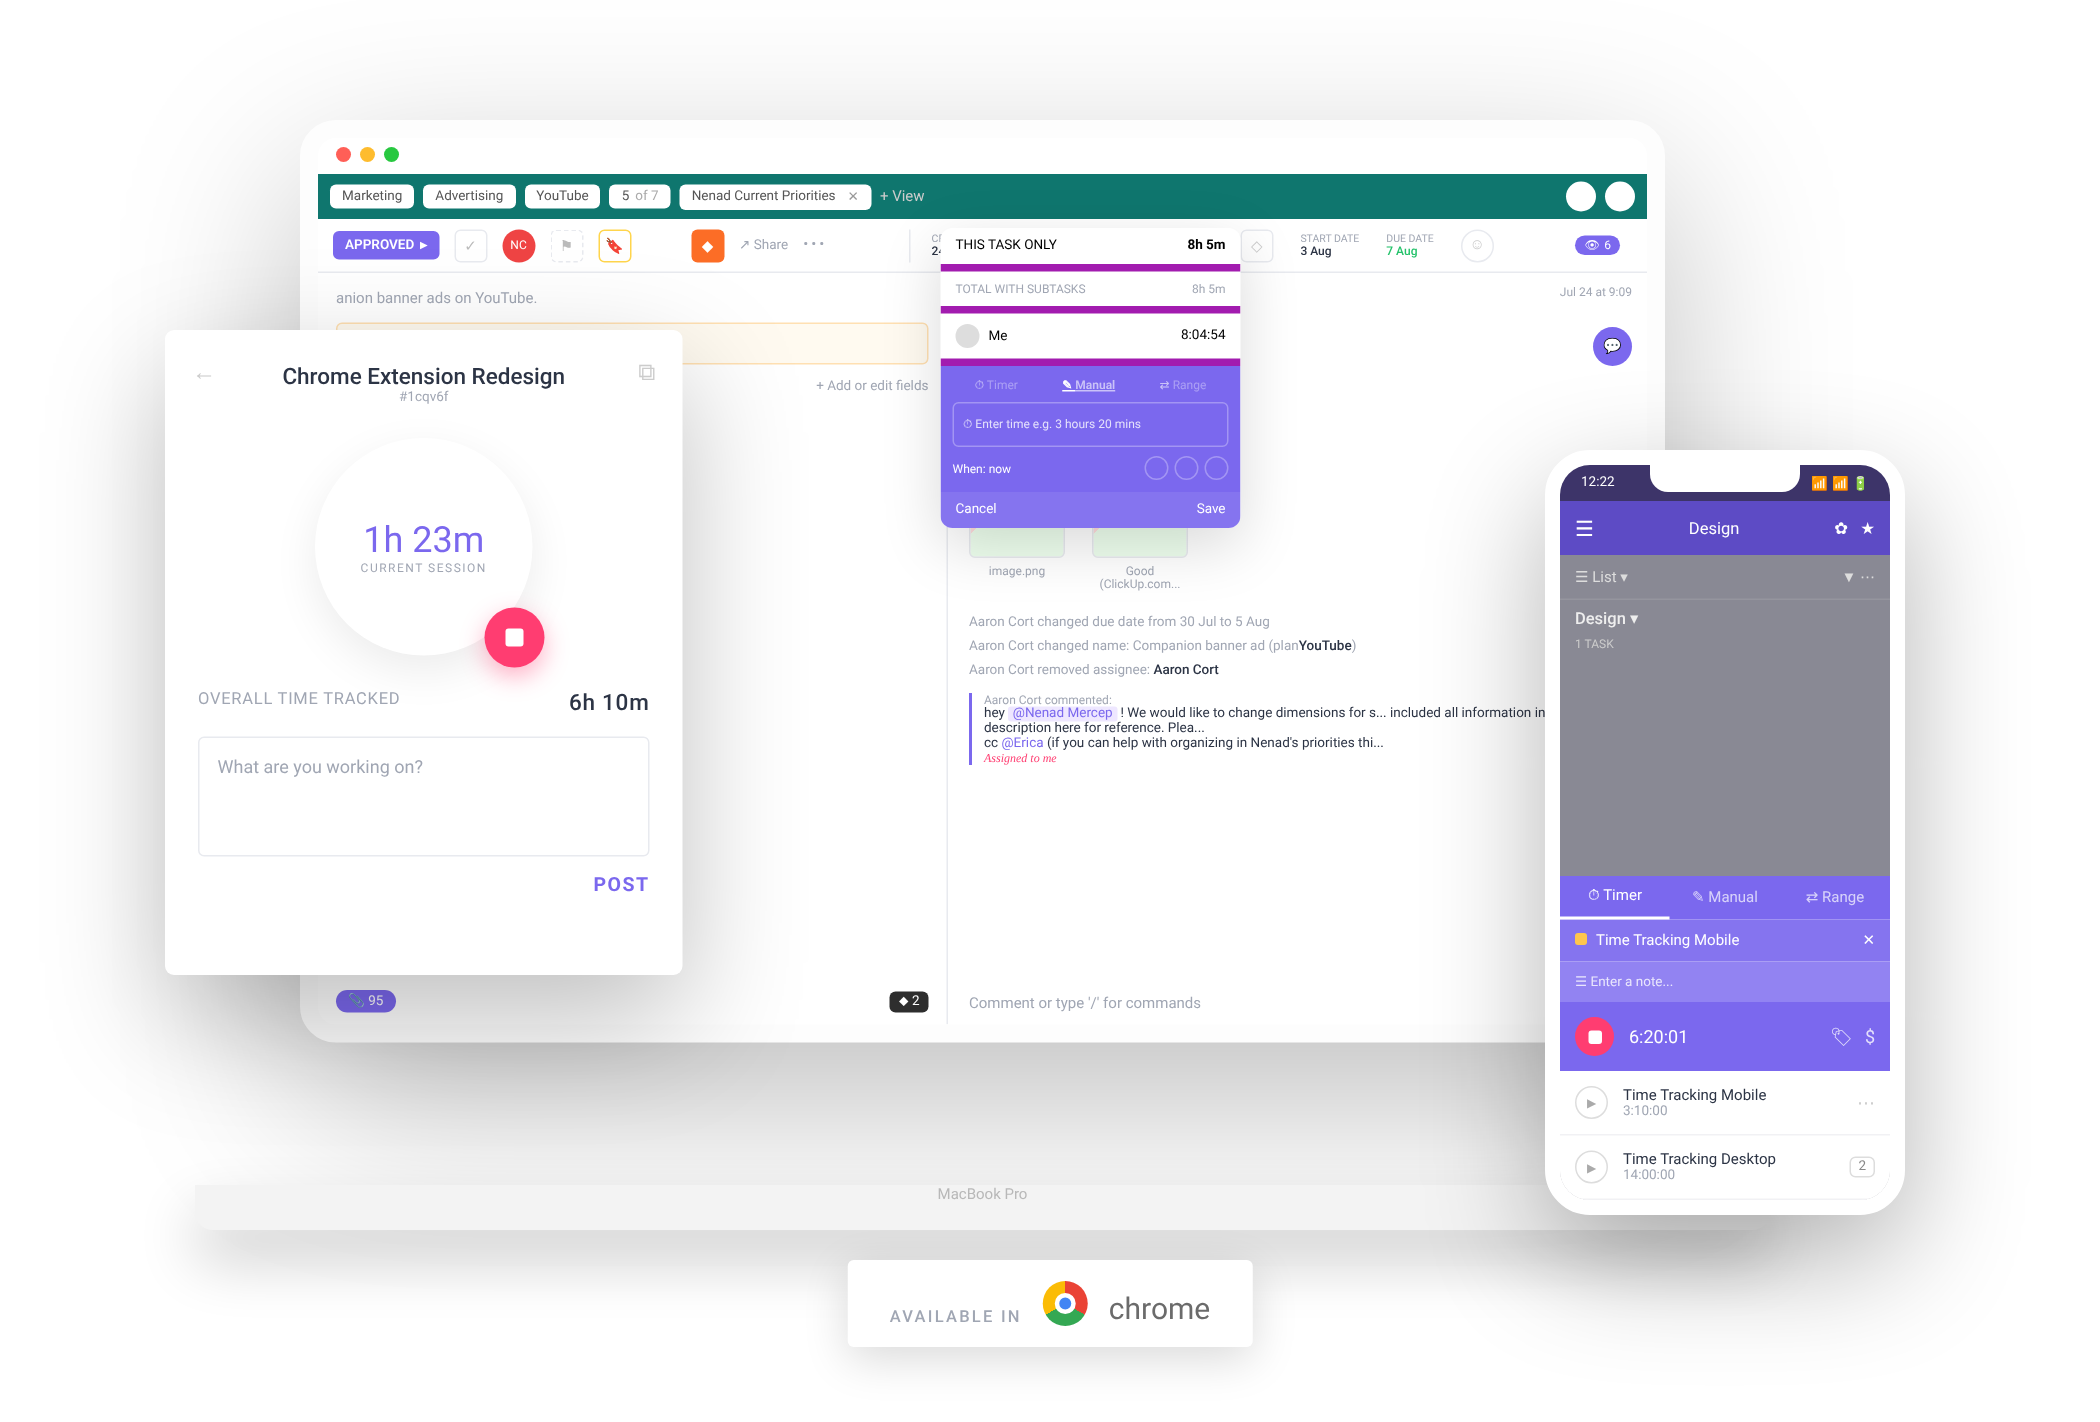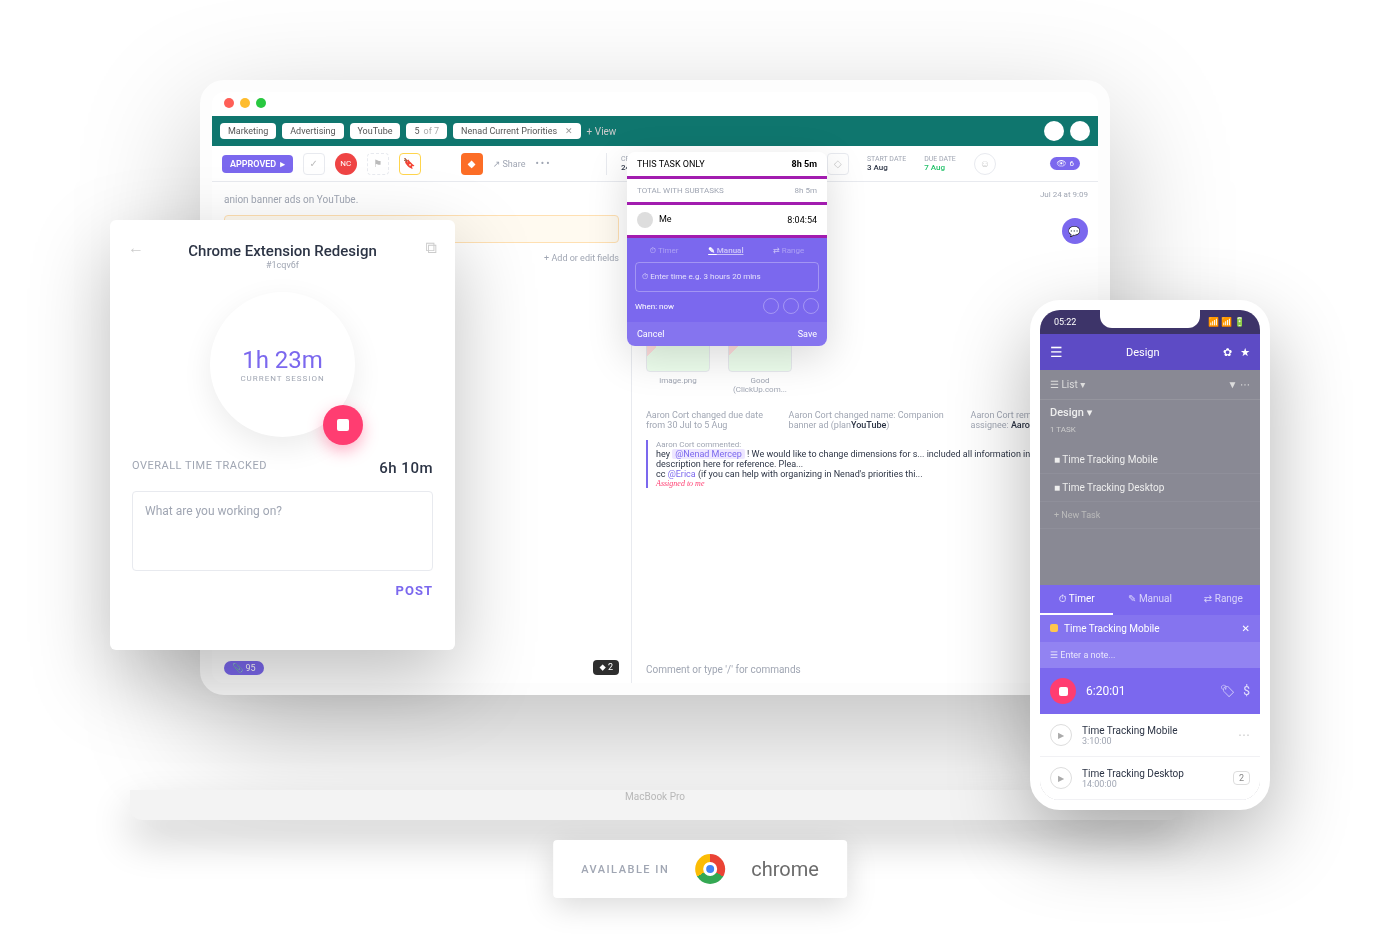--- a/index.html
+++ b/index.html
@@ -67,32 +67,32 @@
 .pill-left{background:var(--purple);color:#fff;border-radius:10px;padding:2px 8px;font-size:9px;position:absolute;bottom:8px;left:12px;}
 .pill-right{background:#2e2e2e;color:#fff;border-radius:4px;padding:2px 6px;font-size:9px;position:absolute;bottom:8px;right:12px;}
 
 
 .timestamp-right{position:absolute;top:8px;right:10px;color:var(--muted);font-size:8px;}
 .chat-bubble{position:absolute;top:36px;right:10px;width:26px;height:26px;border-radius:50%;background:var(--purple);color:#fff;display:flex;align-items:center;justify-content:center;}
 .attachments{display:flex;gap:18px;margin-top:130px;}
 .attach{width:64px;}
 .attach .thumb{height:50px;border:1px solid var(--border);border-radius:4px;background:linear-gradient(135deg,#fdd 30%,#efe 30%);}
 .attach .cap{font-size:8px;text-align:center;color:var(--muted);margin-top:4px;}
-.log{margin-top:16px;display:flex;gap:6px;font-size:9px;color:var(--muted);}
+.log{margin-top:16px;display:flex;flex-direction:column;gap:6px;font-size:9px;color:var(--muted);}
 .log b{color:var(--text);font-weight:500;}
 .comment{border-left:2px solid var(--purple);padding-left:8px;margin-top:10px;font-size:9px;color:var(--text);}
 .comment .who{font-size:8px;color:var(--muted);}
 .comment .mention{background:#eee7ff;color:var(--purple);padding:0 3px;border-radius:2px;}
 .comment .cc{color:var(--purple);}
 .comment .assign{color:var(--pink);font-style:italic;font-size:8px;font-family:Liberation Serif, serif;}
 .comment-input{position:absolute;bottom:8px;left:14px;right:14px;color:var(--muted);font-size:10px;}
 
 
 .timepop{position:absolute;top:60px;left:415px;width:200px;background:#fff;border-radius:8px;box-shadow:0 12px 40px rgba(0,0,0,.15);font-size:9px;z-index:5;overflow:hidden;}
-.timepop .row{display:flex;justify-content:space-between;padding:7px 10px;border-bottom:3px solid #a21caf;}
+.timepop .row{display:flex;justify-content:space-between;padding:7px 10px;border-bottom:5px solid #a21caf;}
 .timepop .row.muted{color:var(--muted);font-size:8px;}
 .timepop .row.me{align-items:center;}
 .timepop .av{width:16px;height:16px;border-radius:50%;background:#ddd;display:inline-block;margin-right:6px;vertical-align:middle;}
 .timepop .purple-block{background:var(--purple);color:#fff;padding:8px;}
 .timepop .tabs{display:flex;justify-content:space-around;font-size:8px;margin-bottom:6px;}
 .timepop .tabs span{opacity:.6;}
 .timepop .tabs .on{opacity:1;font-weight:600;text-decoration:underline;}
 .timepop .enter{border:1px solid rgba(255,255,255,.3);border-radius:4px;padding:9px 6px;font-size:8px;color:rgba(255,255,255,.8);}
 .timepop .when{display:flex;justify-content:space-between;align-items:center;margin-top:6px;font-size:8px;}
 .timepop .when .ic{display:flex;gap:4px;}
@@ -149,21 +149,21 @@
 .sheet-timer .ic{display:flex;gap:8px;opacity:.8;}
 .sheet-list{background:#fff;}
 .sheet-list .it{display:flex;align-items:center;padding:10px;border-bottom:1px solid #f1f1f4;gap:10px;font-size:10px;color:var(--text);}
 .sheet-list .play{width:22px;height:22px;border-radius:50%;border:1px solid #ddd;display:flex;align-items:center;justify-content:center;color:#aaa;font-size:8px;}
 .sheet-list .info{flex:1;}
 .sheet-list .info .dur{color:var(--muted);font-size:9px;}
 .sheet-list .extra{color:#ccc;font-size:12px;}
 .sheet-list .count{border:1px solid #ddd;border-radius:4px;padding:1px 5px;font-size:9px;color:#888;}
 
 
-.chrome-badge{position:absolute;left:50%;transform:translateX(-50%);bottom:50px;background:#fff;border-radius:4px;box-shadow:0 8px 30px rgba(0,0,0,.15);padding:14px 28px;display:flex;align-items:center;gap:26px;z-index:8;}
+.chrome-badge{position:absolute;left:50%;transform:translateX(-50%);bottom:50px;background:#fff;border-radius:4px;box-shadow:0 8px 30px rgba(0,0,0,.15);padding:14px 28px;display:flex;align-items:flex-end;gap:14px;z-index:8;}
 .chrome-badge .avail{color:var(--muted);font-size:11px;letter-spacing:1.5px;font-weight:500;}
 .chrome-badge .chrome-txt{color:#6b6b6b;font-size:20px;}
 .chrome-logo{width:30px;height:30px;border-radius:50%;background:conic-gradient(#ea4335 0 120deg,#34a853 120deg 240deg,#fbbc05 240deg 360deg);position:relative;}
 .chrome-logo::after{content:"";position:absolute;inset:8px;border-radius:50%;background:#4285f4;border:3px solid #fff;}
 </style>
 </head>
 <body>
 
 <div class="laptop">
   <div class="laptop-screen">
@@ -327,45 +327,40 @@
     <span class="v">6h 10m</span>
   </div>
   <div class="ext-note">What are you working on?</div>
   <div class="ext-post">POST</div>
 </div>
 
 <div class="phone">
   <div class="notch"></div>
   <div class="phone-inner">
     <div class="ph-status">
-      <span>05:22</span>
+      <span>12:22</span>
         <span>📶 📶 🔋</span>
     </div>
     <div class="ph-header">
       <span class="ham">☰</span>
       <span class="title">Design</span>
       <span class="ic">
           <span>✿</span>
           <span>★</span>
         </span>
     </div>
     <div class="ph-shade">
       <div class="ph-overlay"></div>
       <div class="ph-toolbar">
         <span>☰ <span>List</span> ▾</span>
         <span><span>▼</span>  <span>⋯</span></span>
       </div>
       <div class="ph-group">
         <div class="hdr"><span>Design</span> ▾</div>
         <div class="sub">1 TASK</div>
-      </div>
-      <div class="ph-tasks">
-        <div class="t">■ <span>Time Tracking Mobile</span></div>
-        <div class="t">■ <span>Time Tracking Desktop</span></div>
-        <div class="t new">+ New Task</div>
       </div>
 
       <div class="sheet">
         <div class="sheet-tabs">
           <div class="on">⏱ <span>Timer</span></div>
           <div>✎ <span>Manual</span></div>
           <div>⇄ <span>Range</span></div>
         </div>
         <div class="sheet-task">
             <span><span class="sq"></span><span>Time Tracking Mobile</span></span>

